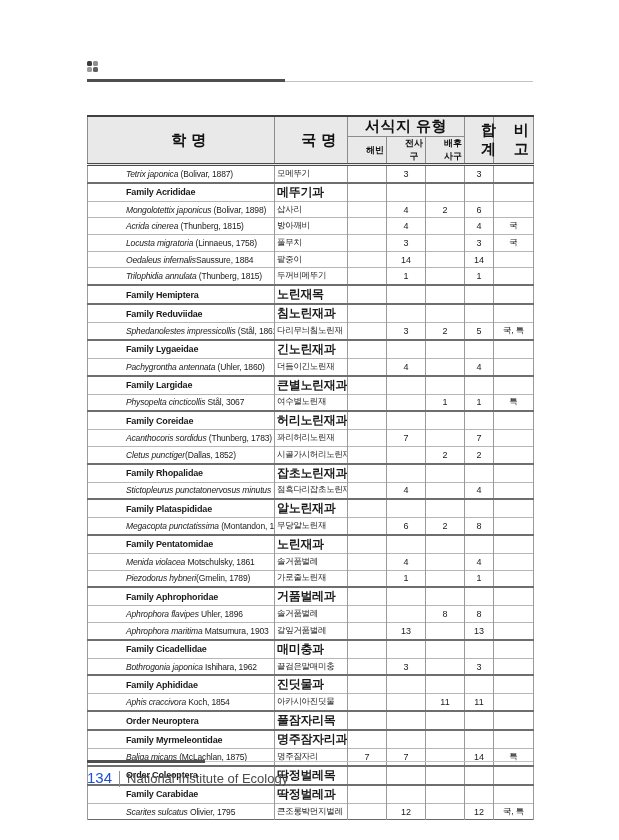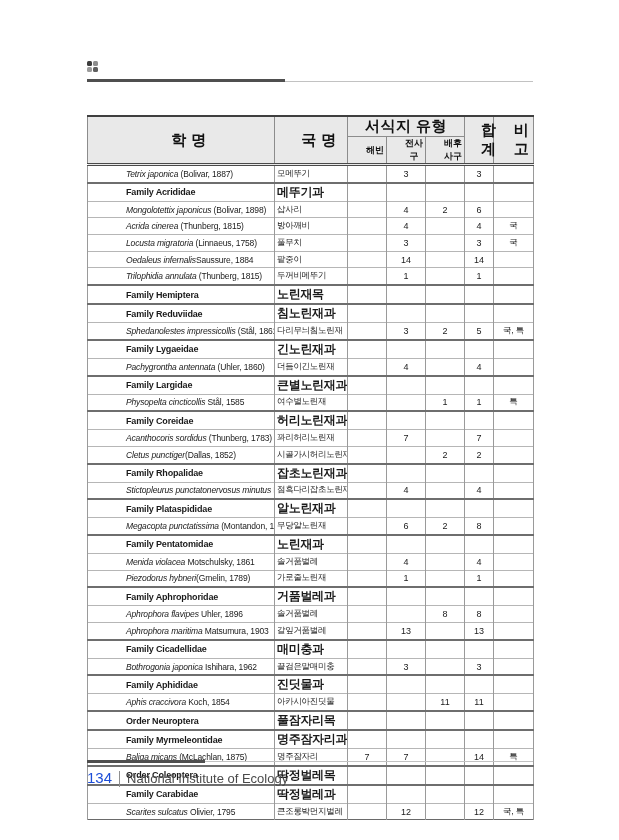--- a/index.html
+++ b/index.html
@@ -221,21 +221,21 @@
         <tr class="group">
       <td class="sci"><span class="sci-i"></span><span class="sci-r">Family Largidae</span></td>
       <td class="kor">큰별노린재과</td>
       <td class="num beach"></td>
       <td class="num fore"></td>
       <td class="num back"></td>
       <td class="num total"></td>
       <td class="note"></td>
     </tr>
         <tr>
-      <td class="sci"><span class="sci-i">Physopelta cincticollis</span><span class="sci-r"> Stål, 1585</span></td>
+      <td class="sci"><span class="sci-i">Physopelta cincticollis</span><span class="sci-r"> Stål, 3067</span></td>
       <td class="kor">여수별노린재</td>
       <td class="num beach"></td>
       <td class="num fore"></td>
       <td class="num back">1</td>
       <td class="num total">1</td>
       <td class="note">특</td>
     </tr>
         <tr class="group">
       <td class="sci"><span class="sci-i"></span><span class="sci-r">Family Coreidae</span></td>
       <td class="kor">허리노린재과</td>

